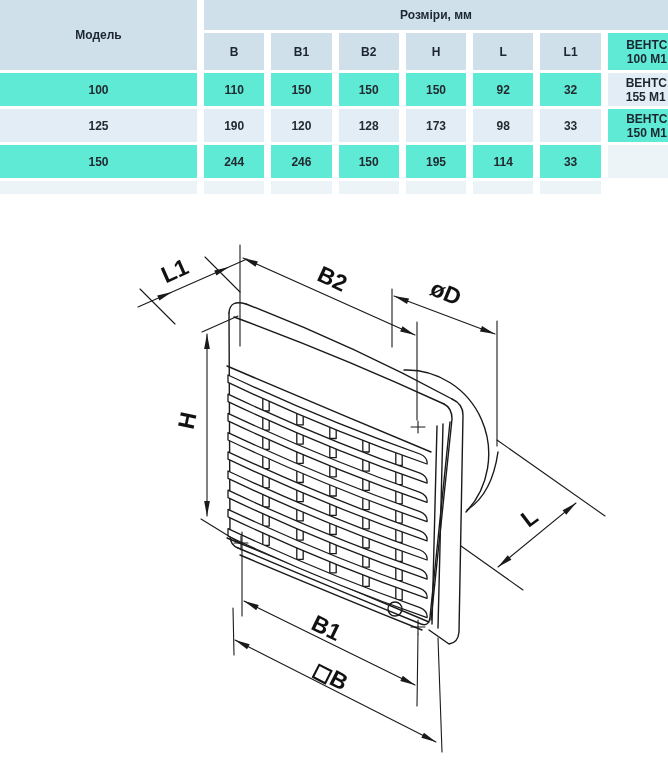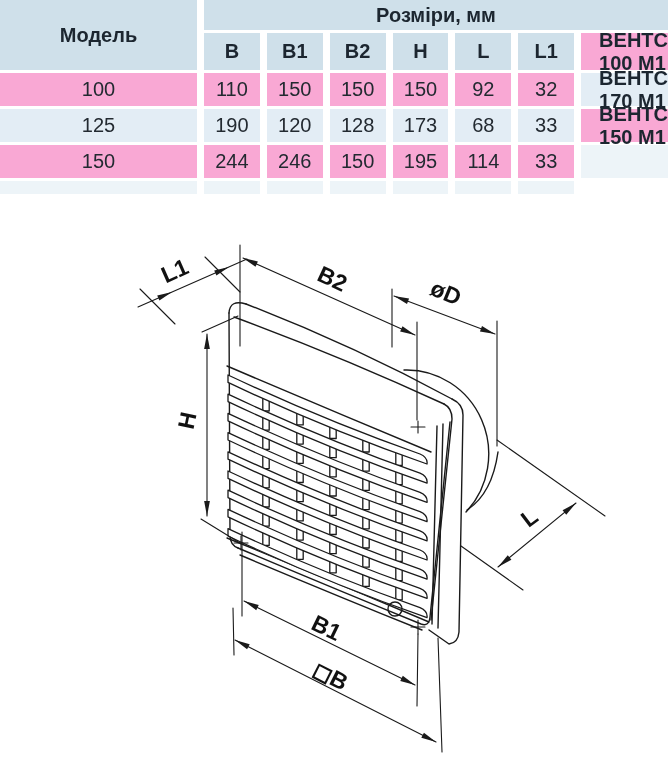--- a/index.html
+++ b/index.html
@@ -8,28 +8,28 @@
 
   
   .dim-table{
     display:grid;
     grid-template-columns:197px repeat(7,1fr);
     grid-template-rows:30px 37px 33px 33px 33px 13px;
     column-gap:7px;row-gap:3px;
     background:#fff;
   }
   .cell{display:flex;align-items:center;justify-content:center;
-        font-size:20px;color:#1c2630;}
+        font-size:12px;color:#1c2630;}
   .hdr{background:#cfe0ea;font-weight:700;}
   .model-hdr{grid-column:1;grid-row:1/3;}
   .sizes-hdr{grid-column:2/9;grid-row:1;}
   .model-cell{justify-content:flex-start;padding-left:18px;font-weight:700;}
-  .num-cell{font-weight:400;color:#232a31;}
+  .num-cell{font-weight:700;color:#232a31;}
   .row-alt{background:#e3edf5;}
-  .row-plain{background:#f9a8d4;}
+  .row-plain{background:#5eead4;text-align:center;}
   .strip{background:#edf4f8;}
 
   
   .diagram{display:block;}
   .dline{stroke:#1a1a1a;stroke-width:1.4;fill:none;stroke-linecap:round;stroke-linejoin:round;}
   .dfill{stroke:#1a1a1a;stroke-width:1.3;fill:#ffffff;stroke-linejoin:round;}
   .dim{stroke:#1a1a1a;stroke-width:1.1;fill:none;stroke-linecap:round;}
   .dimlabel{font-family:"Liberation Sans", sans-serif;font-weight:700;font-size:23px;fill:#111;}
 </style>
 </head>
@@ -50,27 +50,27 @@
 
     <div class="cell row-plain model-cell">ВЕНТС 100 М1</div>
     <div class="cell row-plain num-cell">100</div>
     <div class="cell row-plain num-cell">110</div>
     <div class="cell row-plain num-cell">150</div>
     <div class="cell row-plain num-cell">150</div>
     <div class="cell row-plain num-cell">150</div>
     <div class="cell row-plain num-cell">92</div>
     <div class="cell row-plain num-cell">32</div>
 
-    <div class="cell row-alt model-cell">ВЕНТС 170 М1</div>
+    <div class="cell row-alt model-cell">ВЕНТС 155 М1</div>
     <div class="cell row-alt num-cell">125</div>
     <div class="cell row-alt num-cell">190</div>
     <div class="cell row-alt num-cell">120</div>
     <div class="cell row-alt num-cell">128</div>
     <div class="cell row-alt num-cell">173</div>
-    <div class="cell row-alt num-cell">68</div>
+    <div class="cell row-alt num-cell">98</div>
     <div class="cell row-alt num-cell">33</div>
 
     <div class="cell row-plain model-cell">ВЕНТС 150 М1</div>
     <div class="cell row-plain num-cell">150</div>
     <div class="cell row-plain num-cell">244</div>
     <div class="cell row-plain num-cell">246</div>
     <div class="cell row-plain num-cell">150</div>
     <div class="cell row-plain num-cell">195</div>
     <div class="cell row-plain num-cell">114</div>
     <div class="cell row-plain num-cell">33</div>

